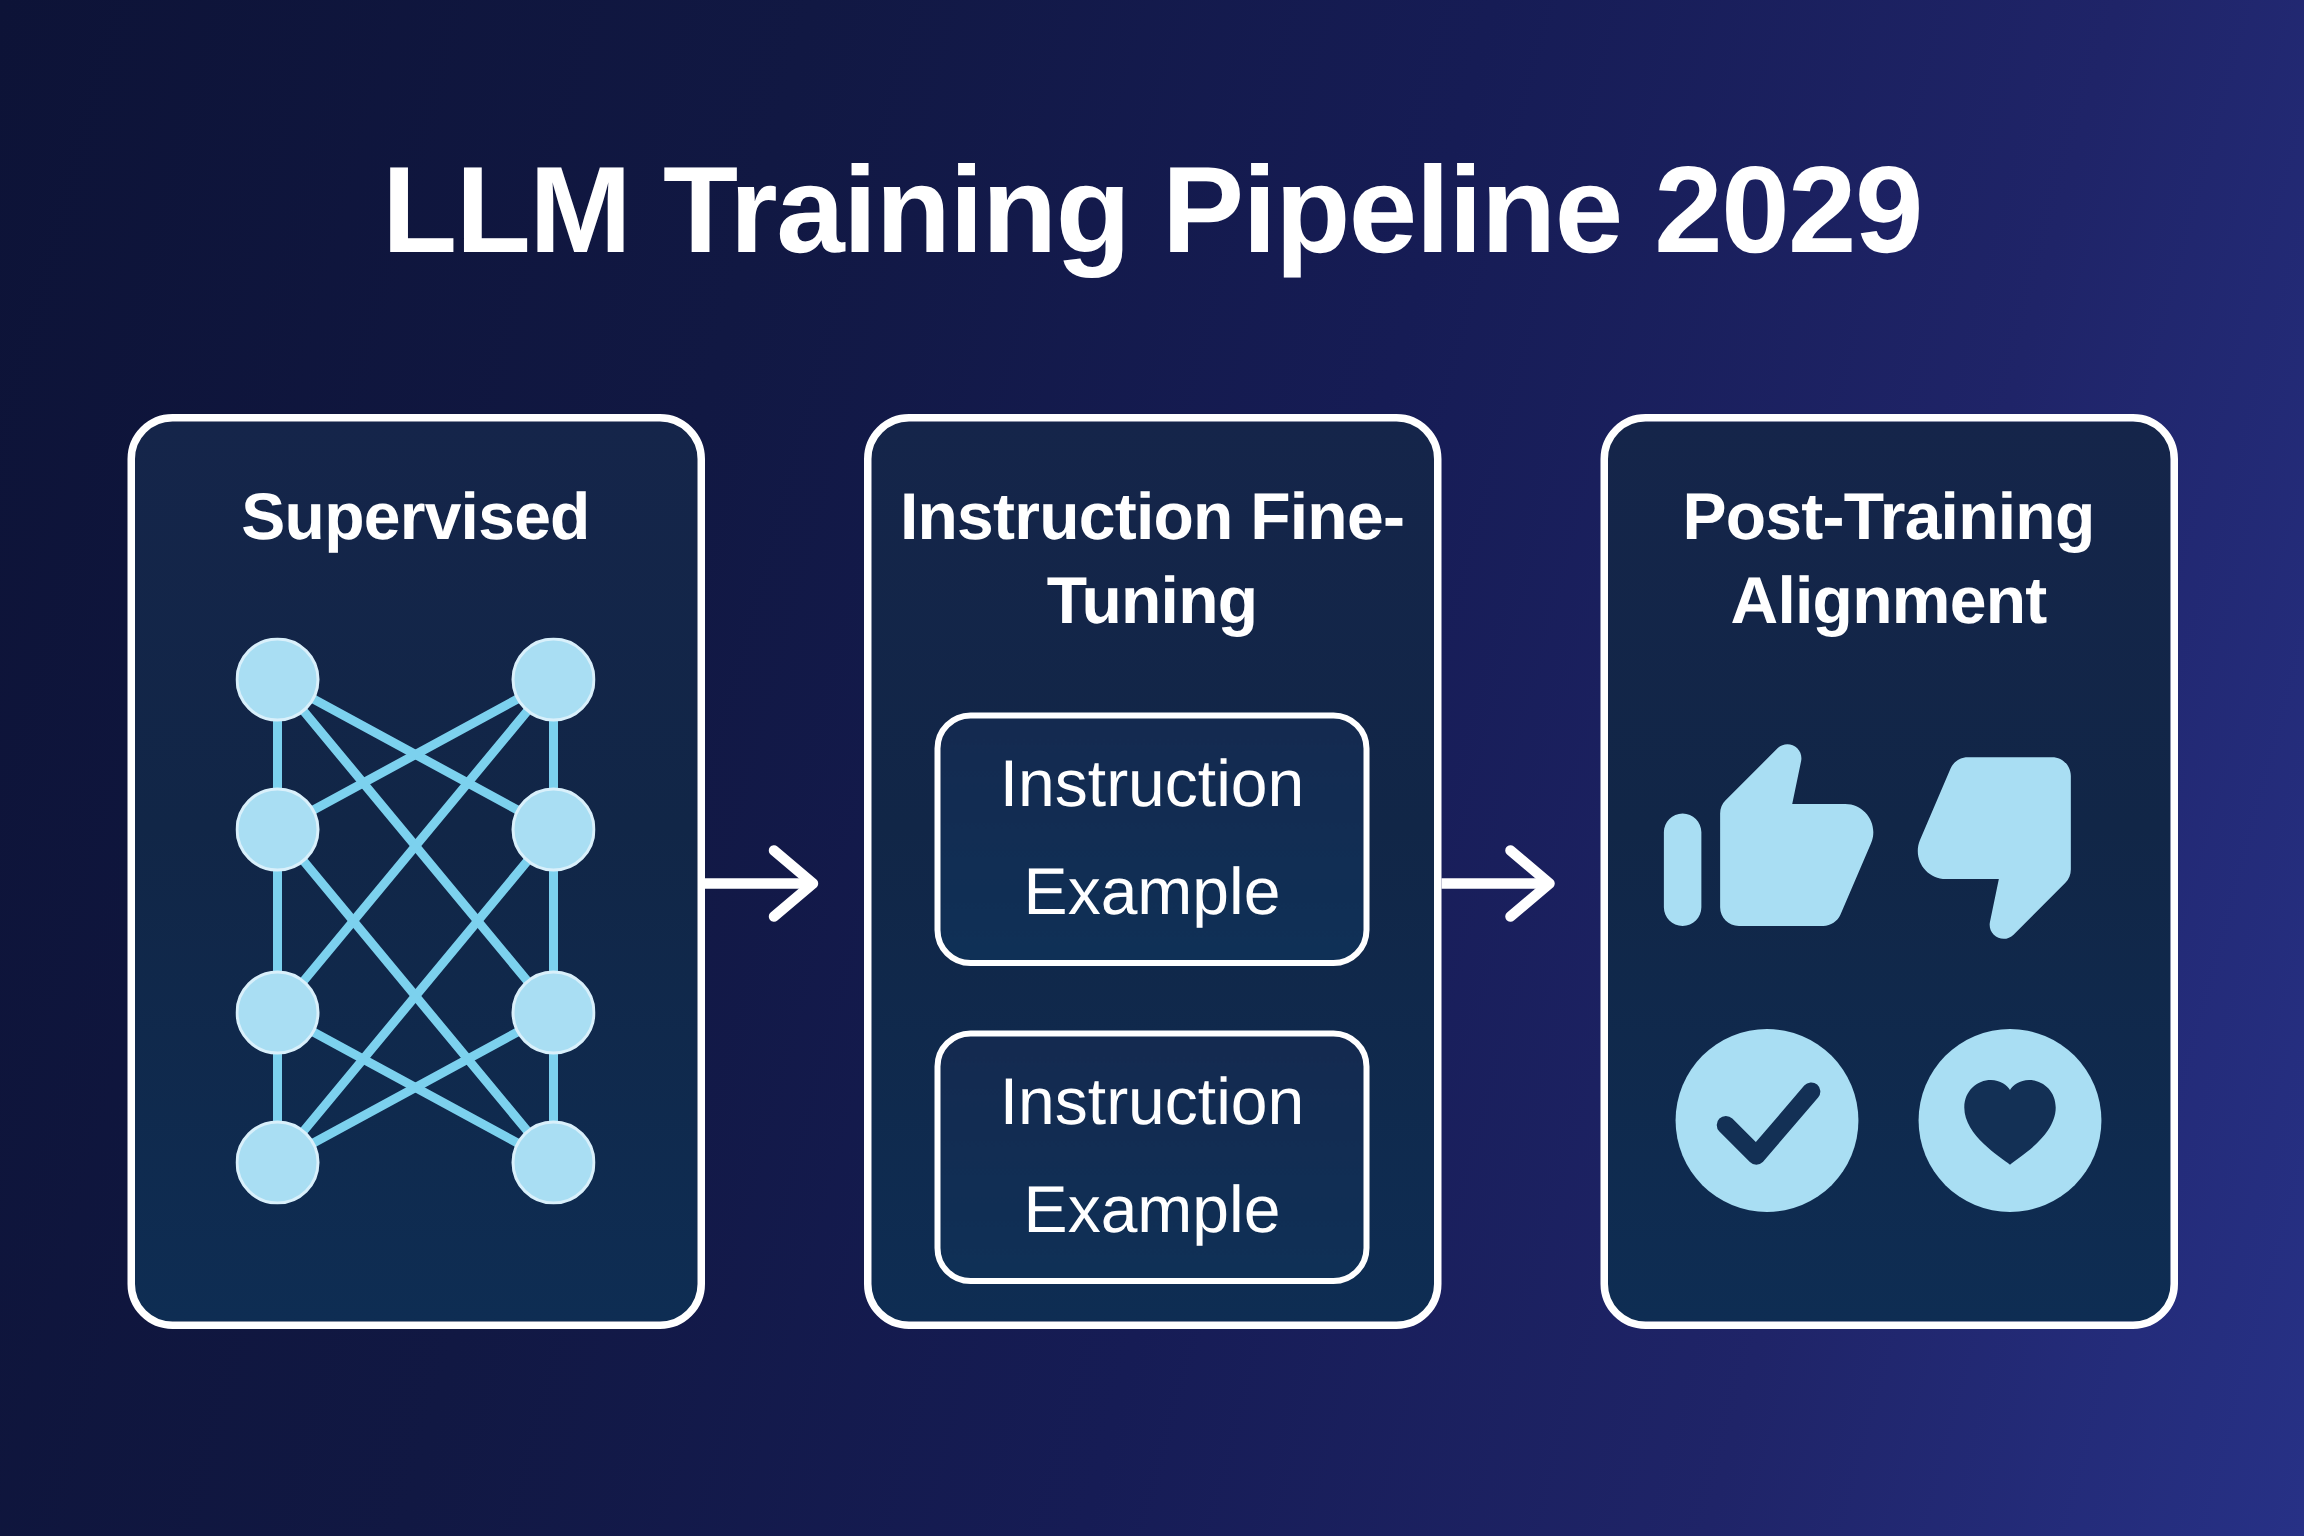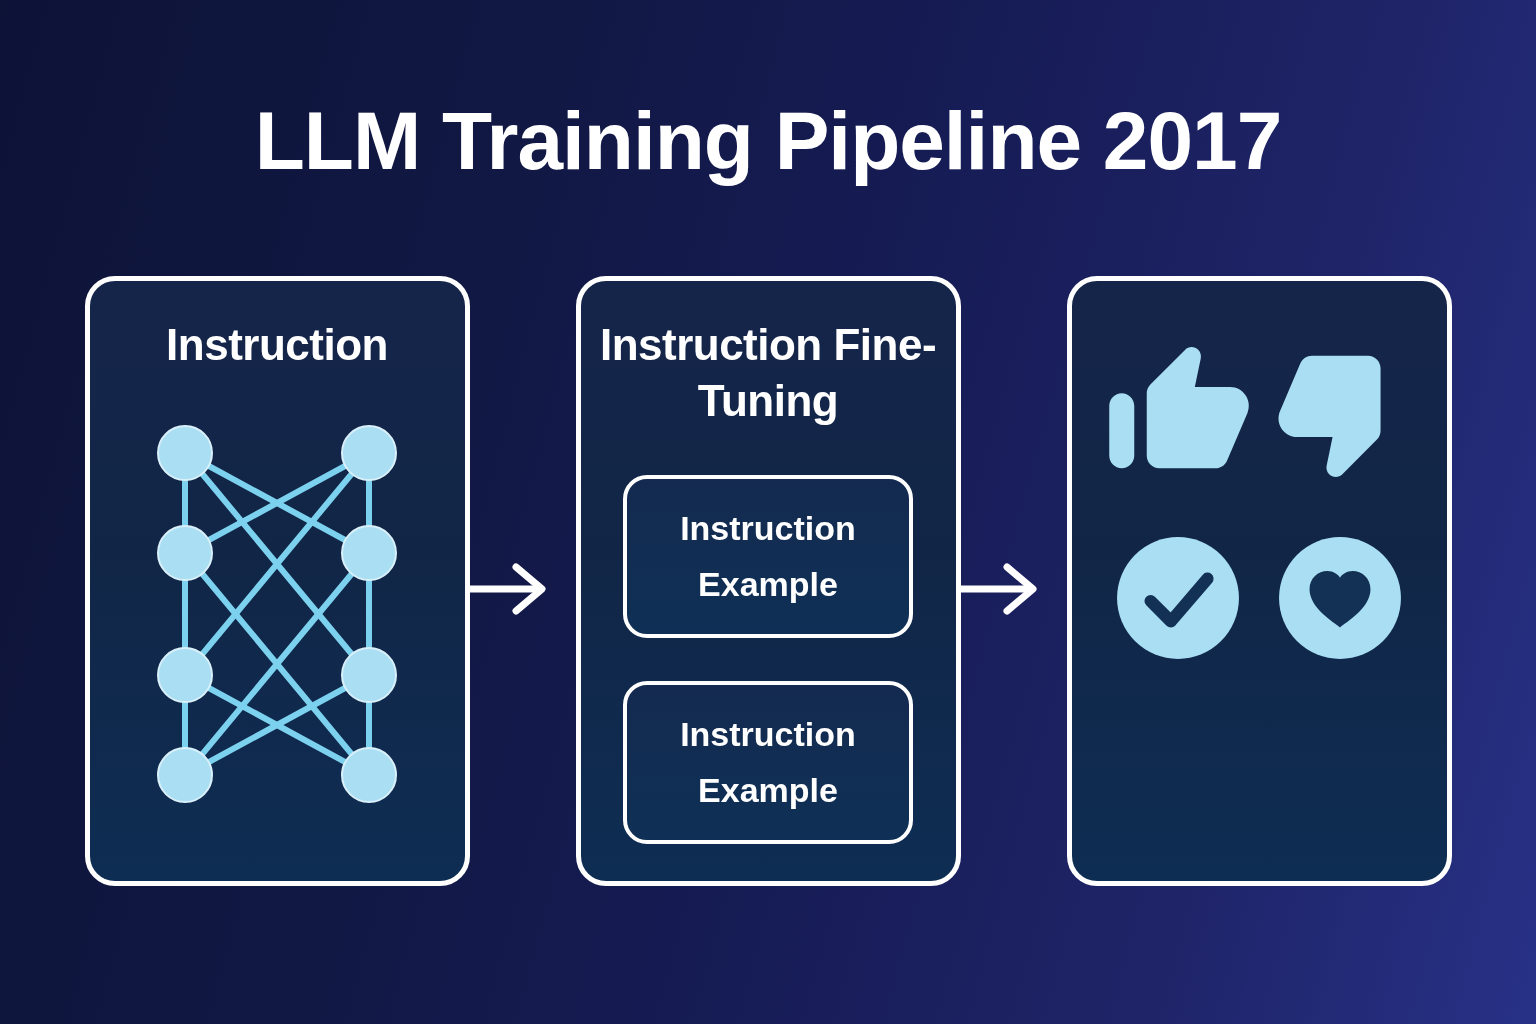--- a/index.html
+++ b/index.html
@@ -63,21 +63,21 @@
     box-sizing:border-box;
     width:290px;min-height:163px;
     margin:43px auto 0 auto;
     border:4px solid var(--panel-border);
     border-radius:24px;
     background:linear-gradient(180deg,#142a50 0%,#0f3056 100%);
     display:flex;align-items:center;justify-content:center;
   }
   .inner-box:first-of-type{margin-top:45px;}
   .inner-box-label{
-    font-size:34px;font-weight:700;line-height:1.65;
+    font-size:44px;font-weight:400;line-height:1.65;
     text-align:center;padding:8px 30px;
   }
   
   .icons-grid{
     margin-top:52px;
     display:flex;flex-direction:column;align-items:center;gap:28px;
   }
   .icons-row{display:flex;justify-content:center;gap:10px;}
   .icon-cell{width:152px;height:158px;display:flex;align-items:center;justify-content:center;}
   .thumb-fill{fill:var(--accent-light-blue);}
@@ -90,26 +90,26 @@
     display:flex;align-items:center;justify-content:flex-start;
   }
   .arrow-svg{display:block;margin-top:16px;}
   .arrow-line{stroke:#ffffff;stroke-width:7;fill:none;stroke-linecap:round;stroke-linejoin:round;}
 </style>
 </head>
 <body>
 
 <div class="page">
 
-  <h1 class="main-title">LLM Training Pipeline 2017</h1>
+  <h1 class="main-title">LLM Training Pipeline 2029</h1>
 
   <div class="pipeline-row">
 
     <div class="panel">
-      <h2 class="panel-heading">Instruction</h2>
+      <h2 class="panel-heading">Supervised</h2>
       <svg class="network-svg" width="240" height="378" viewBox="0 0 240 378" aria-hidden="true">
 
         <line class="net-edge" x1="28" y1="28" x2="28" y2="128"></line>
         <line class="net-edge" x1="28" y1="128" x2="28" y2="250"></line>
         <line class="net-edge" x1="28" y1="250" x2="28" y2="350"></line>
         <line class="net-edge" x1="212" y1="28" x2="212" y2="128"></line>
         <line class="net-edge" x1="212" y1="128" x2="212" y2="250"></line>
         <line class="net-edge" x1="212" y1="250" x2="212" y2="350"></line>
 
         <line class="net-edge" x1="28" y1="28" x2="212" y2="128"></line>
@@ -150,20 +150,21 @@
     </div>
 
     <div class="arrow-gap">
       <svg class="arrow-svg" width="106" height="70" viewBox="0 0 106 70" aria-hidden="true">
         <path class="arrow-line" d="M0 35 H64"></path>
         <path class="arrow-line" d="M46 13 L72 35 L46 57"></path>
       </svg>
     </div>
 
     <div class="panel">
+      <h2 class="panel-heading">Post-Training Alignment</h2>
       <div class="icons-grid">
         <div class="icons-row">
           <div class="icon-cell">
             <svg width="150" height="150" viewBox="0 0 24 24" aria-hidden="true">
               <path class="thumb-fill" d="M13.12 2.06 7.58 7.6c-.37.37-.58.88-.58 1.41V19c0 1.1.9 2 2 2h9c.8 0 1.52-.48 1.84-1.21l3.26-7.61C23.94 10.2 22.49 8 20.34 8h-5.65l.95-4.58c.1-.5-.05-1.01-.41-1.37-.59-.58-1.53-.58-2.11.01zM3 21c1.1 0 2-.9 2-2v-8c0-1.1-.9-2-2-2s-2 .9-2 2v8c0 1.1.9 2 2 2z"></path>
             </svg>
           </div>
           <div class="icon-cell">
             <svg width="150" height="150" viewBox="0 0 24 24" aria-hidden="true">
               <path class="thumb-fill" d="M12.38 21.94l5.53-5.54c.37-.37.58-.88.58-1.41V5c0-1.1-.9-2-2-2H7.5c-.8 0-1.52.48-1.84 1.21L2.41 11.82C1.56 13.8 3.01 16 5.16 16h5.65l-.95 4.58c-.1.5.05 1.01.41 1.37.59.58 1.53.58 2.11-.01z"></path>

